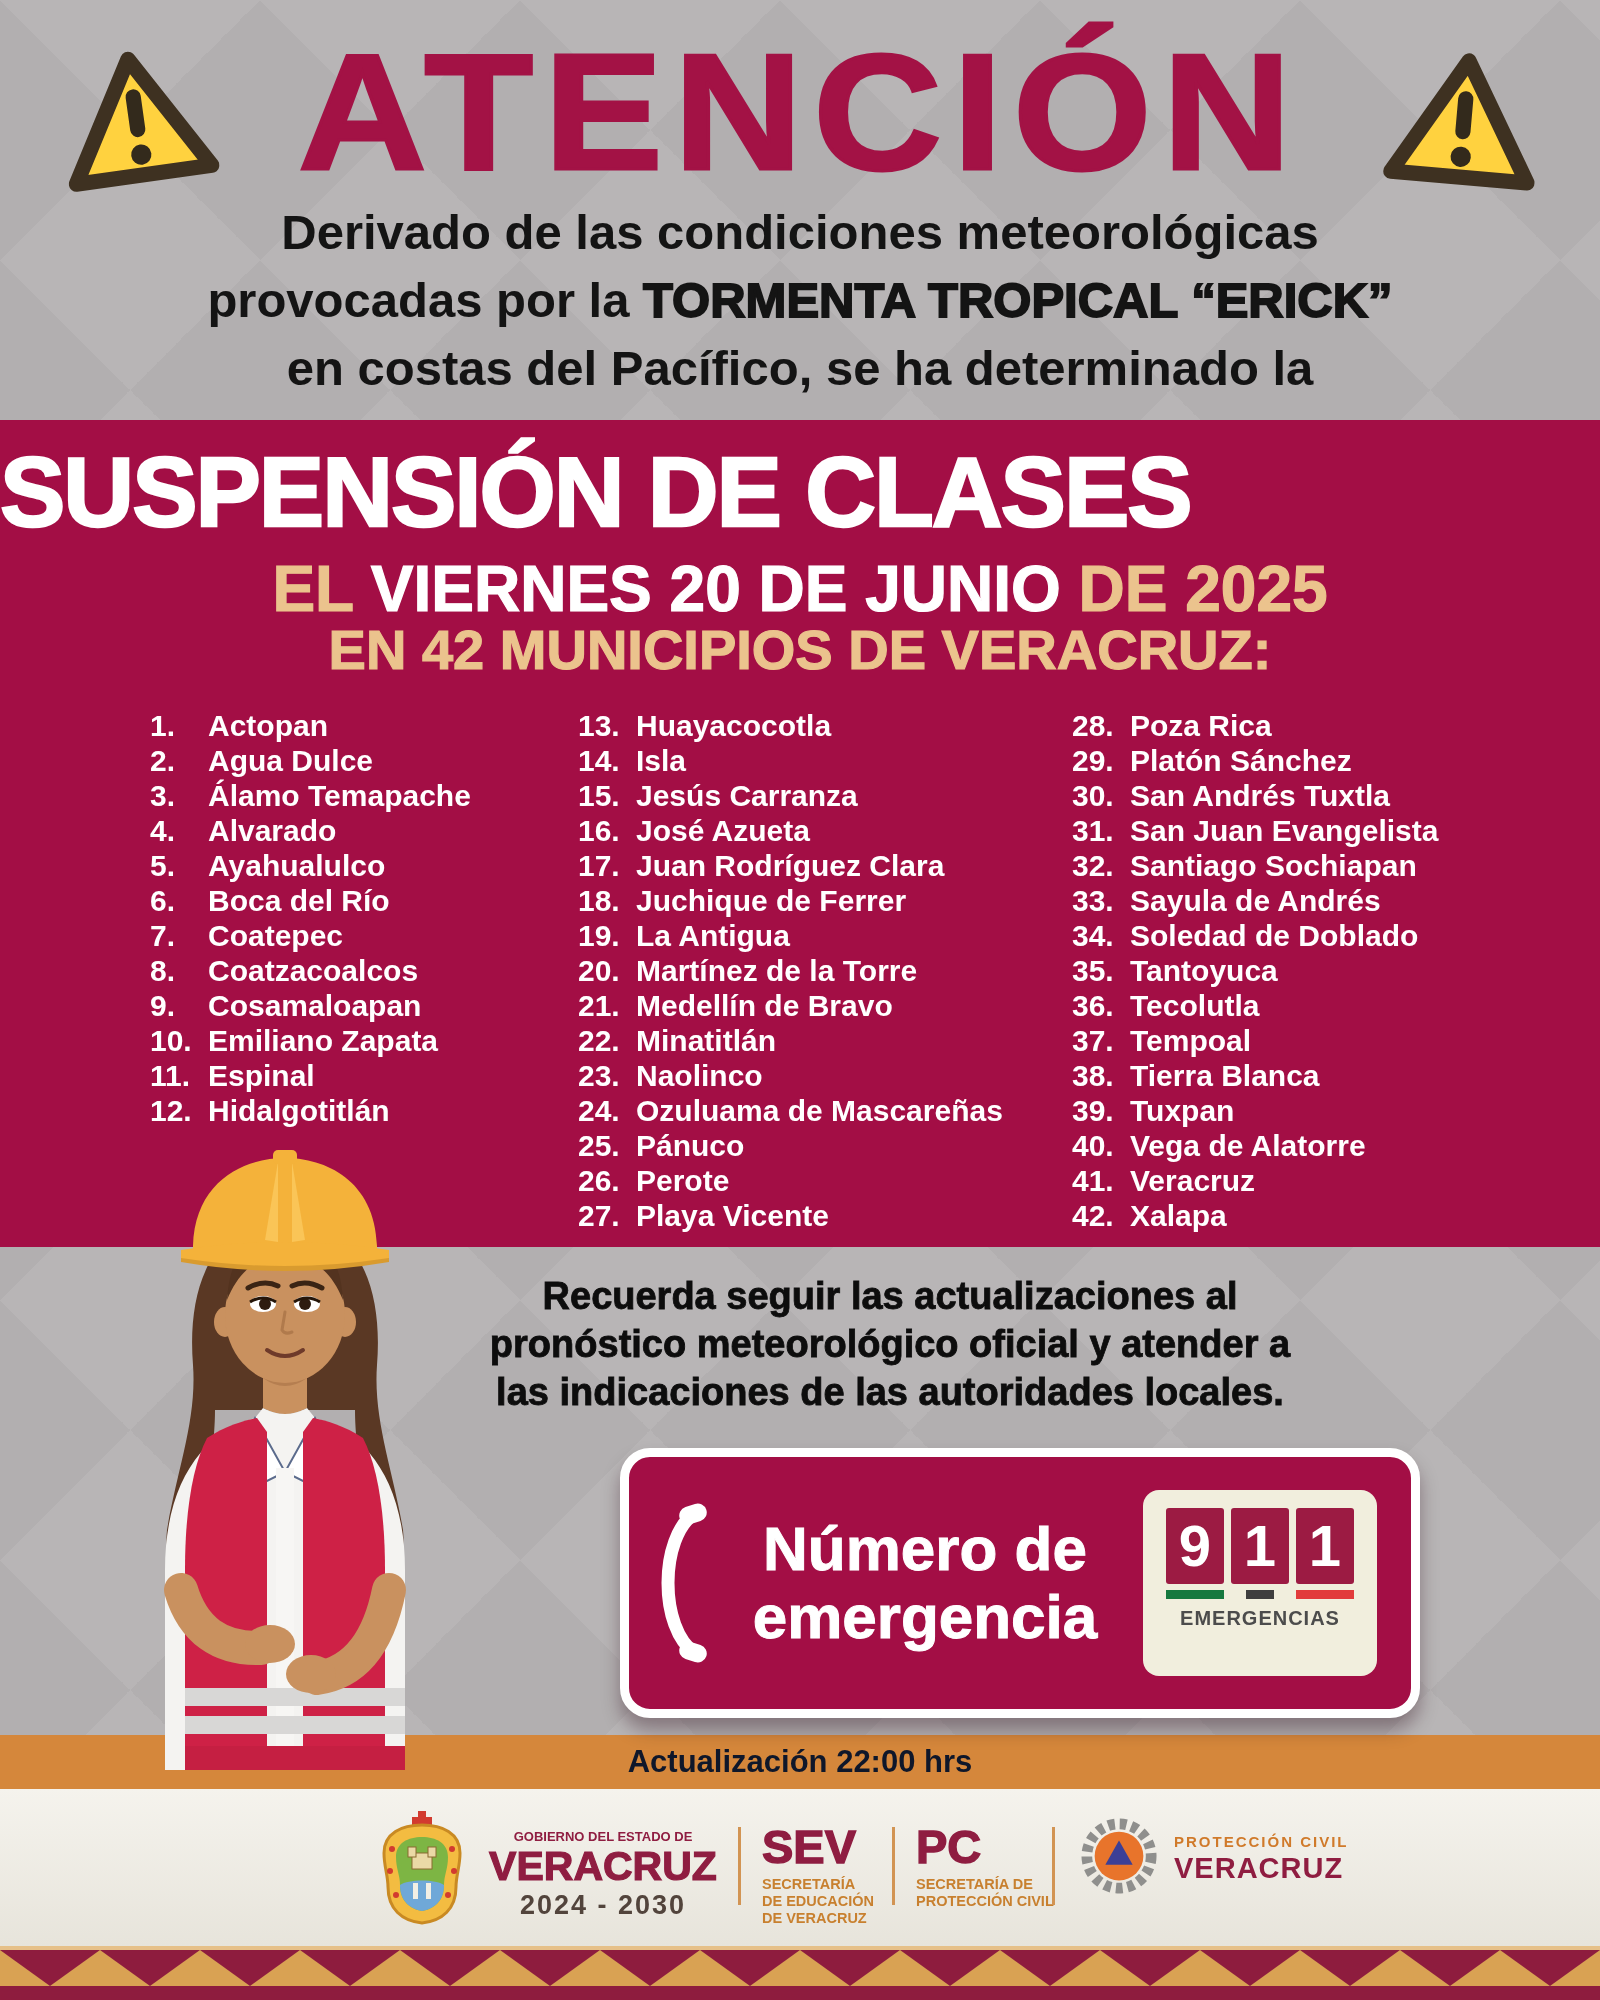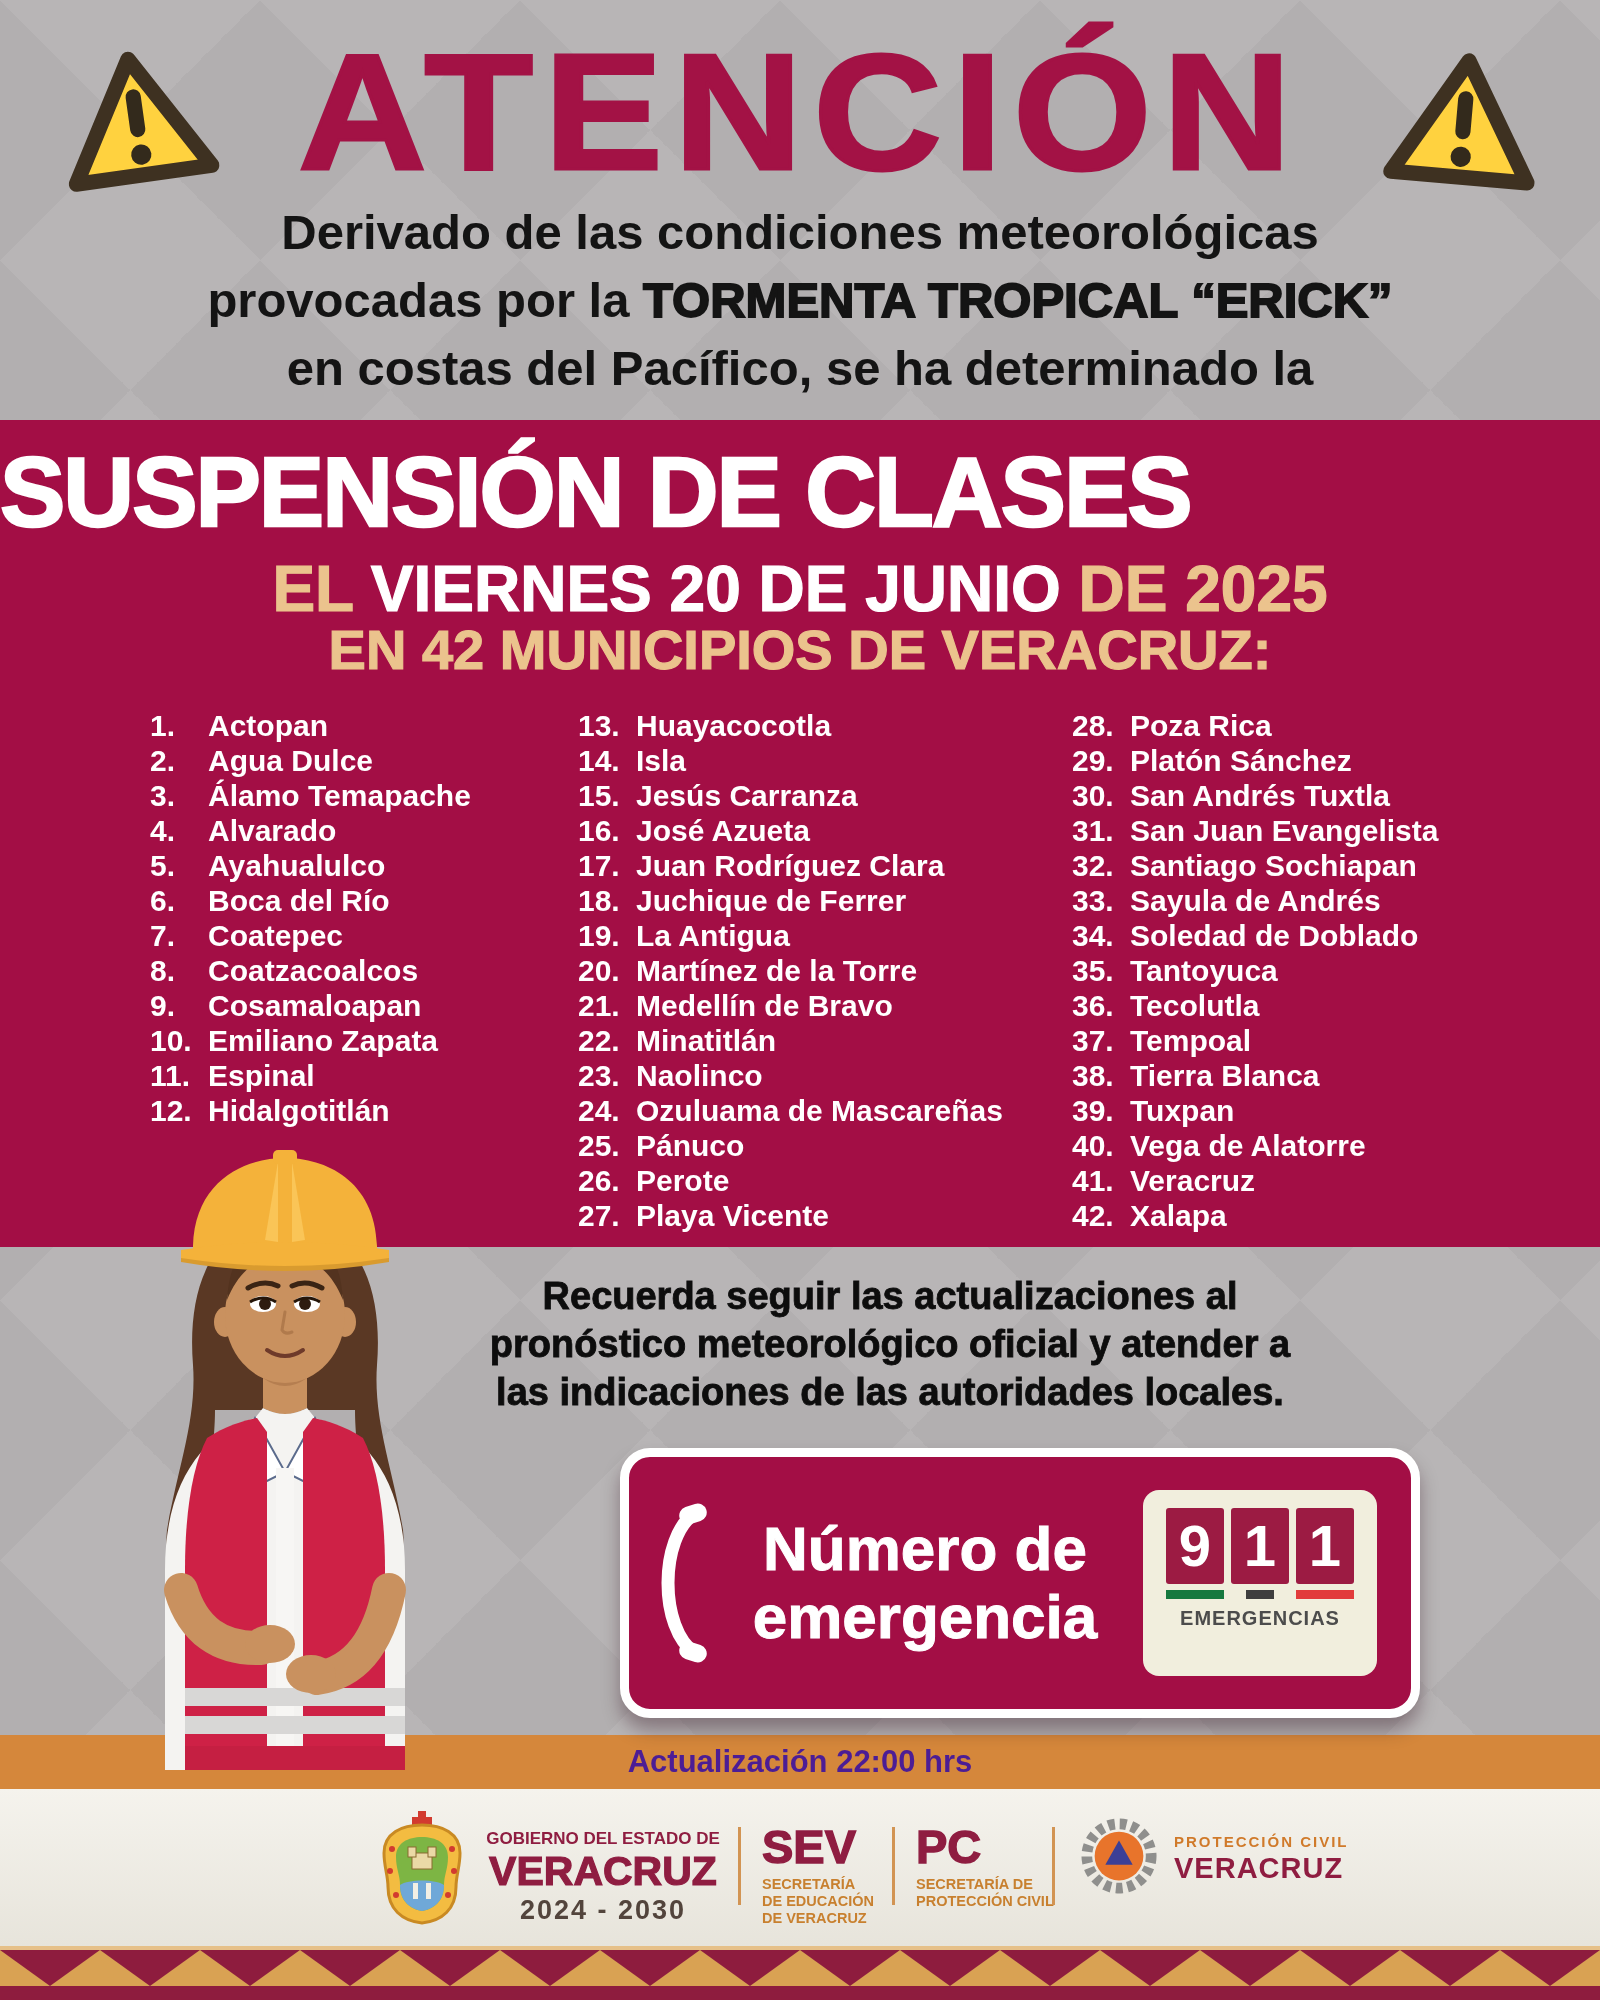--- a/index.html
+++ b/index.html
@@ -62,28 +62,28 @@
   .bar-row { display:flex; justify-content:center; gap:7px; margin-top:6px; }
   .bar-row .slot { width:58px; height:9px; display:flex; justify-content:center; }
   .bar-green { width:58px; height:9px; background:#17793F; }
   .bar-dark  { width:28px; height:9px; background:#3F3E3E; }
   .bar-red   { width:58px; height:9px; background:#E23B3B; }
   .badge-caption { margin-top:8px; text-align:center; color:#4C4C4C;
     font-size:20px; font-weight:bold; letter-spacing:1px; }
 
   
   .update-bar { position:absolute; left:0; top:1735px; width:1600px; height:58px; background:#D5873B;
-    color:#4c1d95; font-size:31px; font-weight:bold; text-align:center; line-height:54px; z-index:2; }
+    color:#0f172a; font-size:31px; font-weight:bold; text-align:center; line-height:54px; z-index:2; }
 
   
   .footer { position:absolute; left:0; top:1789px; width:1600px; height:157px;
     background:linear-gradient(#F5F3ED,#E7E4DB); z-index:4; }
   .crest { position:absolute; left:372px; top:20px; width:100px; height:120px; }
   .gov-block { position:absolute; left:486px; top:40px; width:234px; text-align:center; color:#8F1D41; }
-  .gov-small { font-size:17px; font-weight:bold; }
+  .gov-small { font-size:13px; font-weight:bold; }
   .gov-name { font-size:41px; line-height:44px; font-weight:bold; -webkit-text-stroke:1.2px #8F1D41; }
   .gov-period { font-size:27px; font-weight:bold; color:#52443C; letter-spacing:2px; margin-top:2px; }
   .fdiv { position:absolute; top:38px; width:3px; height:78px; background:#D29453; }
   .acr-block { position:absolute; top:36px; }
   .acr { font-size:47px; line-height:44px; font-weight:bold; color:#8F1D41; -webkit-text-stroke:1.4px #8F1D41; }
   .acr-lines { margin-top:7px; font-size:14.5px; line-height:17px; font-weight:bold; color:#C8802F; }
   .pc-emblem { position:absolute; left:1080px; top:28px; width:78px; height:78px; }
   .pc-text { position:absolute; left:1174px; top:44px; }
   .pc-text-top { font-size:15px; font-weight:bold; color:#D07A2A; letter-spacing:2px; }
   .pc-text-name { font-size:29px; font-weight:bold; color:#8F1D41; letter-spacing:1px; margin-top:2px; }

